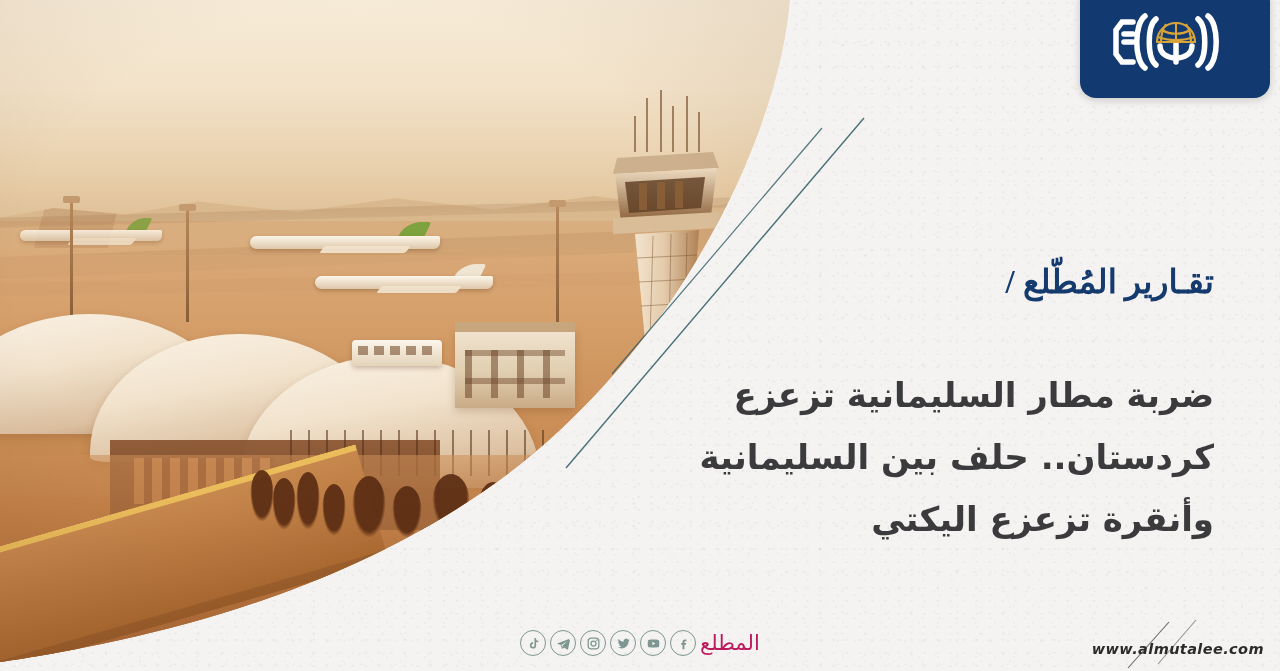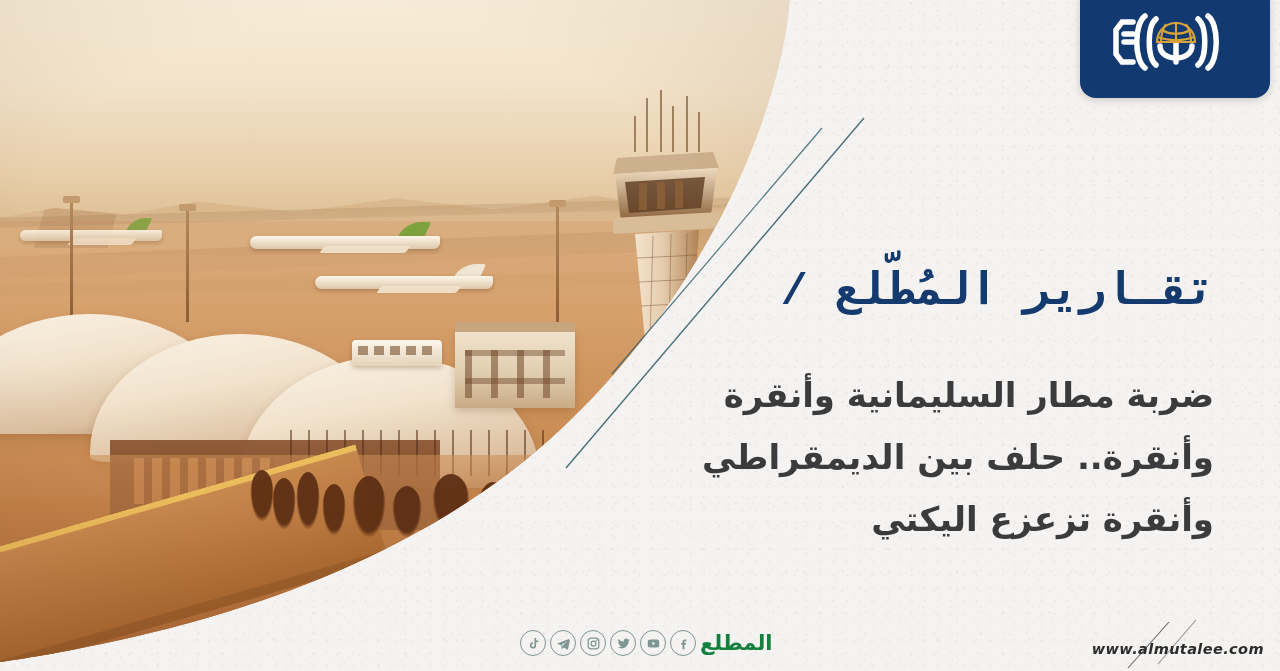--- a/index.html
+++ b/index.html
@@ -231,43 +231,43 @@
     border-radius: 16px;
     display:flex; align-items:center; justify-content:center;
     box-shadow: 0 2px 8px rgba(0,0,0,.18);
   }
   .logo svg { display:block; }
 
   
   .kicker {
     position:absolute; right: 66px; top: 262px;
     direction: rtl;
-    font-size: 45px; font-weight: 700;
+    font-size: 33px; font-weight: 700;
     color: #153a6e;
     letter-spacing: .5px;
     white-space: nowrap;
-    font-family: Liberation Mono, monospace;
+    font-family: Liberation Serif, serif;
   }
   .headline {
     position:absolute; right: 66px; top: 365px; width: 560px;
     direction: rtl; text-align: right;
     color: #3b3b3d;
     font-size: 34px; font-weight: 700; line-height: 1.82;
     font-family: "DejaVu Sans", "Liberation Sans", sans-serif;
   }
   .headline .hl { display:block; white-space: nowrap; }
 
   
   .footer-social {
     position: absolute; left: 520px; top: 630px;
     display:flex; align-items:center; gap: 4px;
     direction: rtl;
   }
   .brand-name {
-    color:#15803d; font-size: 21px; font-weight: 700;
+    color:#be185d; font-size: 21px; font-weight: 400;
     direction: rtl; margin-right: 6px;
     font-family: "DejaVu Sans","Liberation Sans", sans-serif;
   }
   .social-icon {
     width: 26px; height: 26px; border-radius: 50%;
     border: 1.6px solid #7e9691;
     display:flex; align-items:center; justify-content:center;
     color: #7e9691;
   }
   .social-icon svg { display:block; }
@@ -421,22 +421,22 @@
         <path d="M58 35 C68 39 84 39 94 35"></path>
         <path d="M66 22 C62 28 61 34 61 40"></path>
         <path d="M86 22 C90 28 91 34 91 40"></path>
       </g>
     </svg>
   </div>
 
   <div class="kicker">تقـارير المُطّلع /</div>
 
   <div class="headline">
-    <span class="hl">ضربة مطار السليمانية وأنقرة</span>
-    <span class="hl">وأنقرة.. حلف بين الديمقراطي</span>
+    <span class="hl">ضربة مطار السليمانية تزعزع</span>
+    <span class="hl">كردستان.. حلف بين السليمانية</span>
     <span class="hl">وأنقرة تزعزع اليكتي</span>
   </div>
 
   <div class="footer-social">
     <span class="brand-name">المطلع</span>
 
     <span class="social-icon">
       <svg width="15" height="15" viewBox="0 0 24 24" fill="currentColor">
           <path d="M14.5 8.5h2.2V5.6h-2.6c-2.3 0-3.7 1.4-3.7 3.8v1.7H8.3v2.9h2.1V21h3.1v-7h2.3l.4-2.9h-2.7V9.9c0-.9.3-1.4 1-1.4z"></path>
         </svg>

